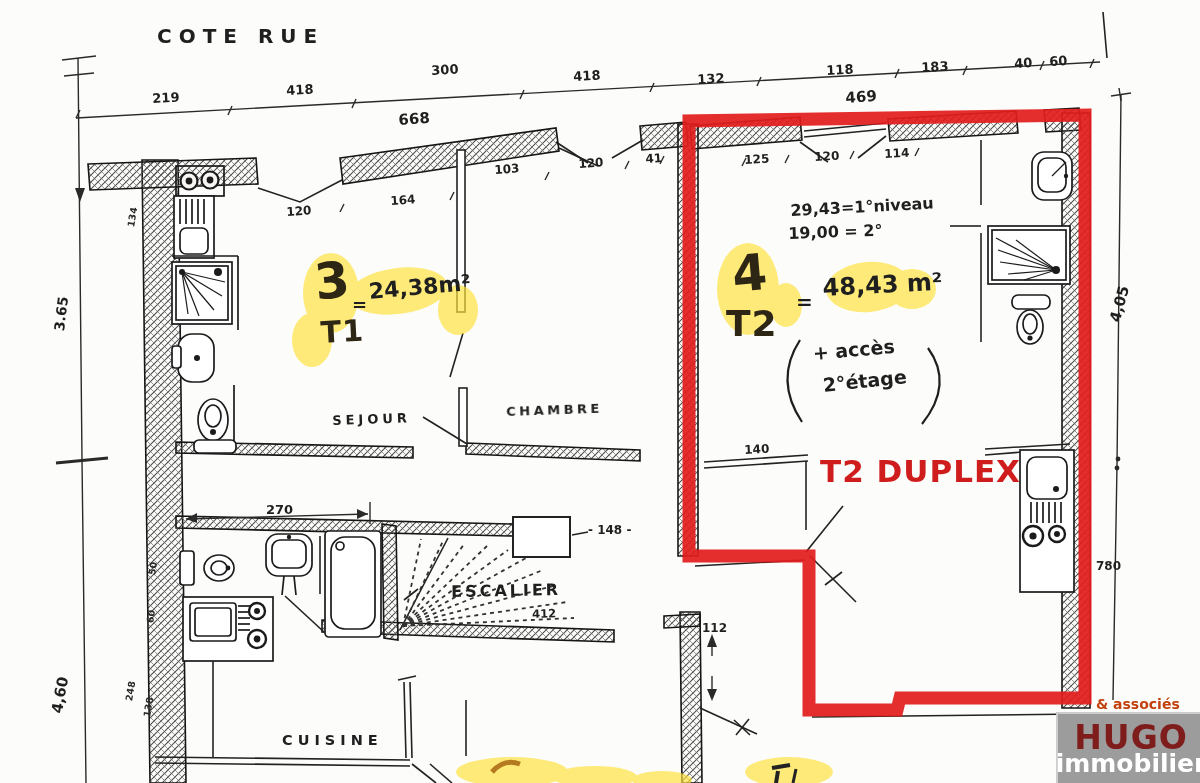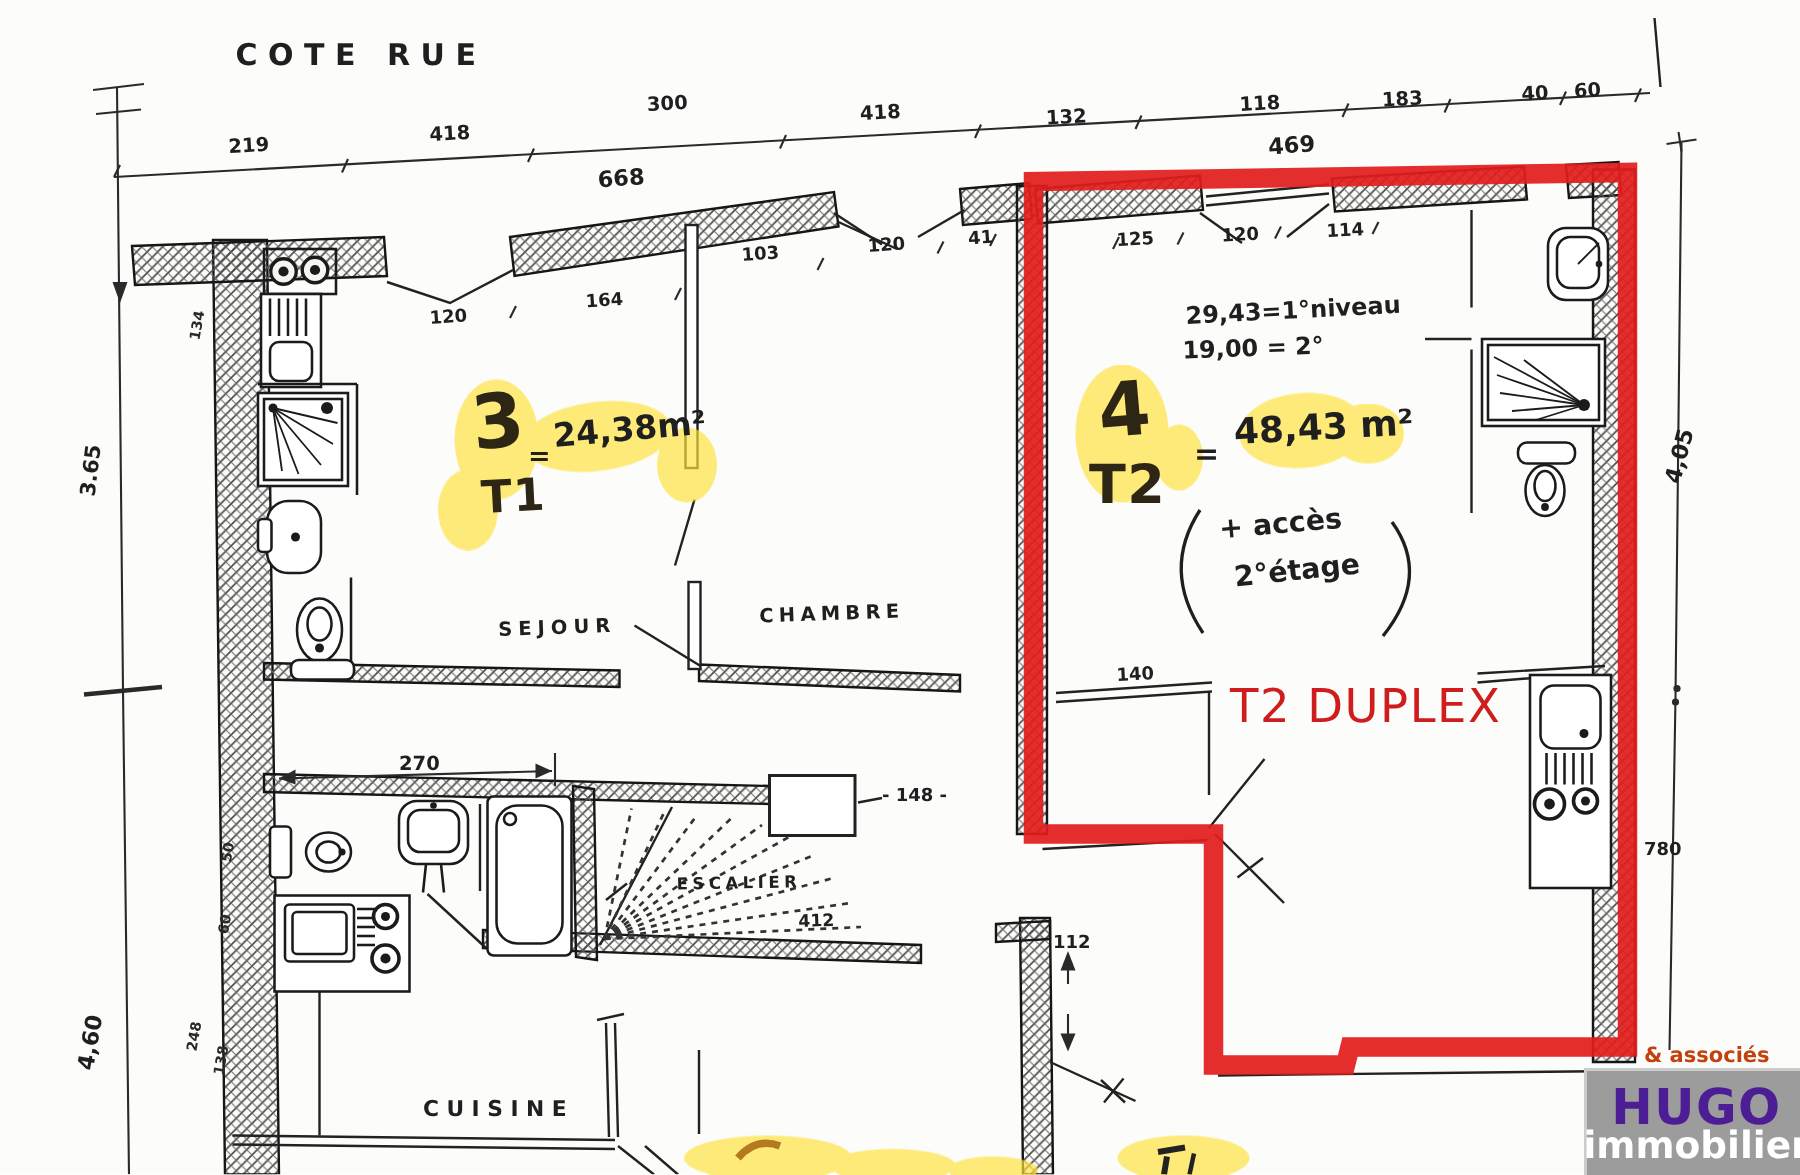--- a/index.html
+++ b/index.html
@@ -10,27 +10,27 @@
   #drawing{position:absolute;left:0;top:0;}
   .lbl{position:absolute;white-space:nowrap;line-height:1;color:#1f1f1f;}
   .dim{font-size:13px;font-weight:600;}
   .dim-sm{font-size:12px;font-weight:600;}
   .tiny{font-size:9.5px;font-weight:600;color:#2a2a2a;}
   .hand{font-weight:600;}
   .bubble{font-weight:800;color:#2e2614;letter-spacing:1px;}
   .room{font-weight:600;letter-spacing:4px;font-size:13px;}
   .red{color:#cf1d1d;}
   .rot{transform-origin:left top;}
-  #duplex-label{font-size:31px;font-weight:400;letter-spacing:1px;}
+  #duplex-label{font-size:31px;font-weight:700;letter-spacing:1px;}
   #logo-box{
     position:absolute;left:1056px;top:712px;width:150px;height:75px;
     background:#9c9c9c;border:2px solid #cccccc;box-sizing:border-box;
     display:flex;flex-direction:column;align-items:center;justify-content:center;
   }
-  #logo-name{font-size:33px;font-weight:800;color:#4c1d95;letter-spacing:1px;line-height:.85;text-align:center;}
+  #logo-name{font-size:33px;font-weight:800;color:#7f1d1d;letter-spacing:1px;line-height:.85;text-align:center;}
   #logo-tagline{font-size:25px;font-weight:600;color:#ffffff;line-height:.9;margin-top:1px;}
   #logo-assoc{position:absolute;left:1096px;top:697px;font-size:14px;font-weight:600;color:#c2410c;}
 </style>
 </head>
 <body>
 
 <div id="stage">
 
   <svg id="drawing" width="1200" height="783" viewBox="0 0 1200 783">
     <defs>
@@ -323,21 +323,21 @@
   <div class="lbl bubble rot" style="left:730px;top:250px;font-size:50px;transform:rotate(-5deg);">4</div>
   <div class="lbl hand" style="left:796px;top:292px;font-size:20px;">=</div>
   <div class="lbl hand rot" style="left:822px;top:276px;font-size:24px;font-weight:700;transform:rotate(-3deg);">48,43 m²</div>
   <div class="lbl bubble" style="left:726px;top:306px;font-size:36px;">T2</div>
   <div class="lbl hand rot" style="left:812px;top:344px;font-size:19px;transform:rotate(-5deg);">+ accès</div>
   <div class="lbl hand rot" style="left:822px;top:376px;font-size:19px;transform:rotate(-6deg);">2°étage</div>
   <div class="lbl dim-sm rot" style="left:744px;top:444px;transform:rotate(-3deg);">140</div>
   <div class="lbl red" id="duplex-label" style="left:820px;top:456px;">T2 DUPLEX</div>
 
   <div class="lbl dim" style="left:266px;top:503px;">270</div>
-  <div class="lbl room rot" style="left:451px;top:584px;font-size:11px;letter-spacing:3px;transform:rotate(-1deg);">ESCALIER</div>
+  <div class="lbl room rot" style="left:451px;top:584px;font-size:16px;letter-spacing:3px;transform:rotate(-1deg);">ESCALIER</div>
   <div class="lbl dim-sm rot" style="left:532px;top:609px;font-size:11.5px;transform:rotate(-2deg);">412</div>
   <div class="lbl dim-sm" style="left:588px;top:524px;">- 148 -</div>
   <div class="lbl dim-sm" style="left:702px;top:622px;">112</div>
   <div class="lbl room" style="left:282px;top:733px;font-size:14.5px;letter-spacing:5px;">CUISINE</div>
 
   <div class="lbl hand rot" style="left:52px;top:330px;font-size:14px;transform:rotate(-83deg);">3.65</div>
   <div class="lbl hand rot" style="left:50px;top:712px;font-size:15px;transform:rotate(-80deg);">4,60</div>
   <div class="lbl tiny rot" style="left:126px;top:226px;transform:rotate(-80deg);">134</div>
   <div class="lbl tiny rot" style="left:147px;top:574px;transform:rotate(-80deg);">50</div>
   <div class="lbl tiny rot" style="left:145px;top:622px;transform:rotate(-80deg);">60</div>

